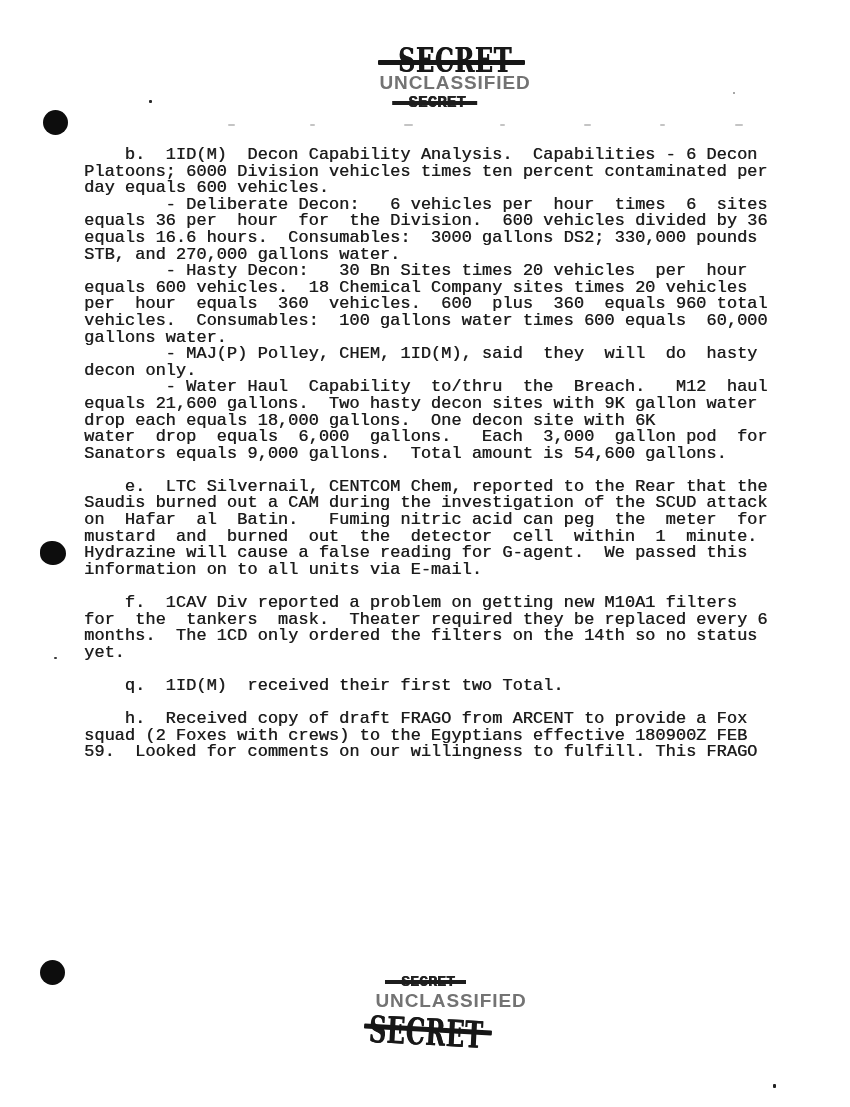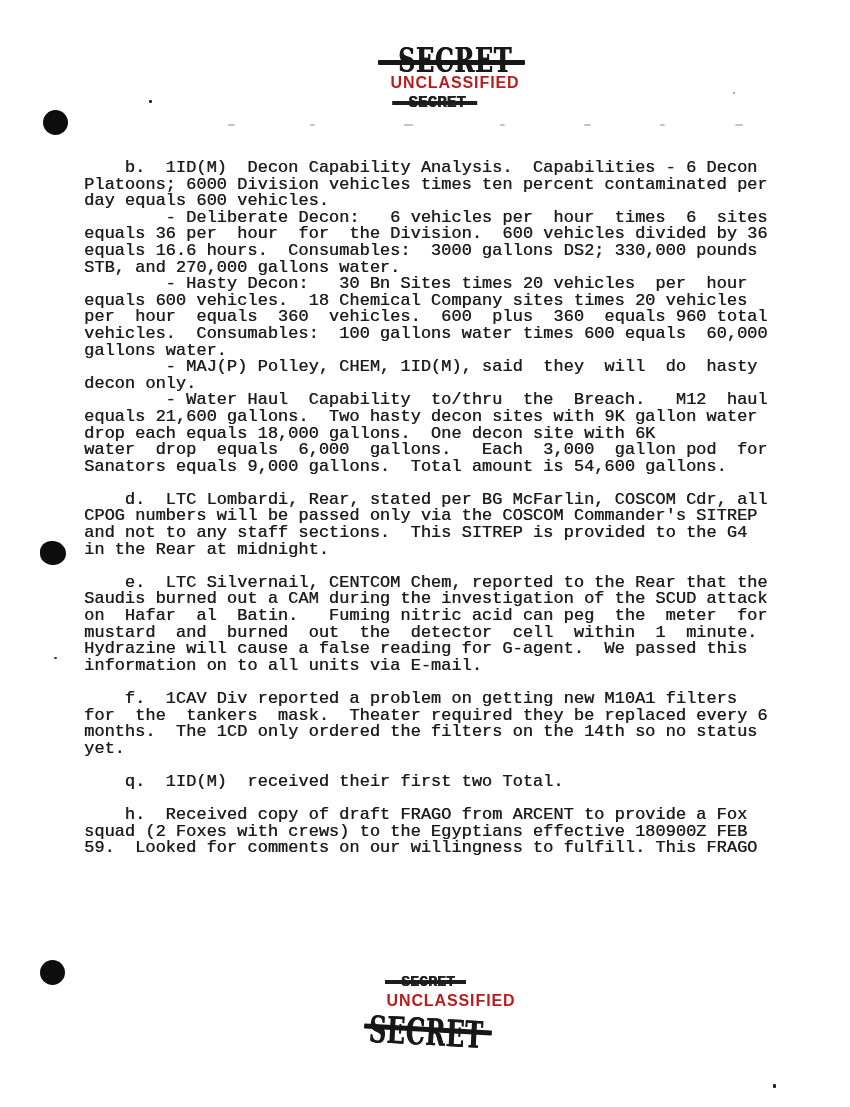--- a/index.html
+++ b/index.html
@@ -51,23 +51,23 @@
     background: #161616;
     border-radius: 1px;
   }
   .strike-top    { left: 378px; top: 60px;  width: 147px; height: 4.5px; }
   .strike-bottom { left: 364px; top: 1027px; width: 128px; height: 4.5px; transform: rotate(3.2deg); }
 
   .unclassified {
     position: absolute;
     font-family: "Liberation Sans", sans-serif;
     font-weight: bold;
-    font-size: 16px; line-height: 17px;
+    font-size: 19px; line-height: 17px;
     letter-spacing: 0.9px;
-    color: #b91c1c;
+    color: #737373;
     white-space: nowrap;
     transform: translateX(-50%);
   }
   .unclassified-top    { left: 455px; top: 74px; }
   .unclassified-bottom { left: 451px; top: 992px; }
 
   .typed-secret {
     position: absolute;
     font-family: "Liberation Mono", monospace;
     font-weight: bold;
@@ -83,21 +83,21 @@
     height: 3.5px;
     background: #1d1d1d;
   }
   .typed-secret-top    { left: 437px; top: 95px; }
   .typed-secret-bottom { left: 428px; top: 975px; font-size: 15px; line-height: 15px; }
   .typed-secret-bottom .bar { top: 5px; }
 
   
   .doc-body {
     position: absolute;
-    left: 84px; top: 160px;
+    left: 84px; top: 147px;
     width: 710px;
   }
   .para {
     font-family: "Liberation Mono", "DejaVu Sans Mono", monospace;
     font-size: 17px;
     line-height: 16.6px;
     white-space: pre;
     color: #1b1b1b;
     text-shadow: 0.5px 0 0 rgba(20,20,20,0.75);
     margin-bottom: 16.6px;
@@ -151,24 +151,20 @@
 per  hour  equals  360  vehicles.  600  plus  360  equals 960 total
 vehicles.  Consumables:  100 gallons water times 600 equals  60,000
 gallons water.
         - MAJ(P) Polley, CHEM, 1ID(M), said  they  will  do  hasty
 decon only.
         - Water Haul  Capability  to/thru  the  Breach.   M12  haul
 equals 21,600 gallons.  Two hasty decon sites with 9K gallon water
 drop each equals 18,000 gallons.  One decon site with 6K
 water  drop  equals  6,000  gallons.   Each  3,000  gallon pod  for
 Sanators equals 9,000 gallons.  Total amount is 54,600 gallons.</div>
-    <div class="para">    d.  LTC Lombardi, Rear, stated per BG McFarlin, COSCOM Cdr, all
-CPOG numbers will be passed only via the COSCOM Commander's SITREP
-and not to any staff sections.  This SITREP is provided to the G4
-in the Rear at midnight.</div>
     <div class="para">    e.  LTC Silvernail, CENTCOM Chem, reported to the Rear that the
 Saudis burned out a CAM during the investigation of the SCUD attack
 on  Hafar  al  Batin.   Fuming nitric acid can peg  the  meter  for
 mustard  and  burned  out  the  detector  cell  within  1  minute.
 Hydrazine will cause a false reading for G-agent.  We passed this
 information on to all units via E-mail.</div>
     <div class="para">    f.  1CAV Div reported a problem on getting new M10A1 filters
 for  the  tankers  mask.  Theater required they be replaced every 6
 months.  The 1CD only ordered the filters on the 14th so no status
 yet.</div>

